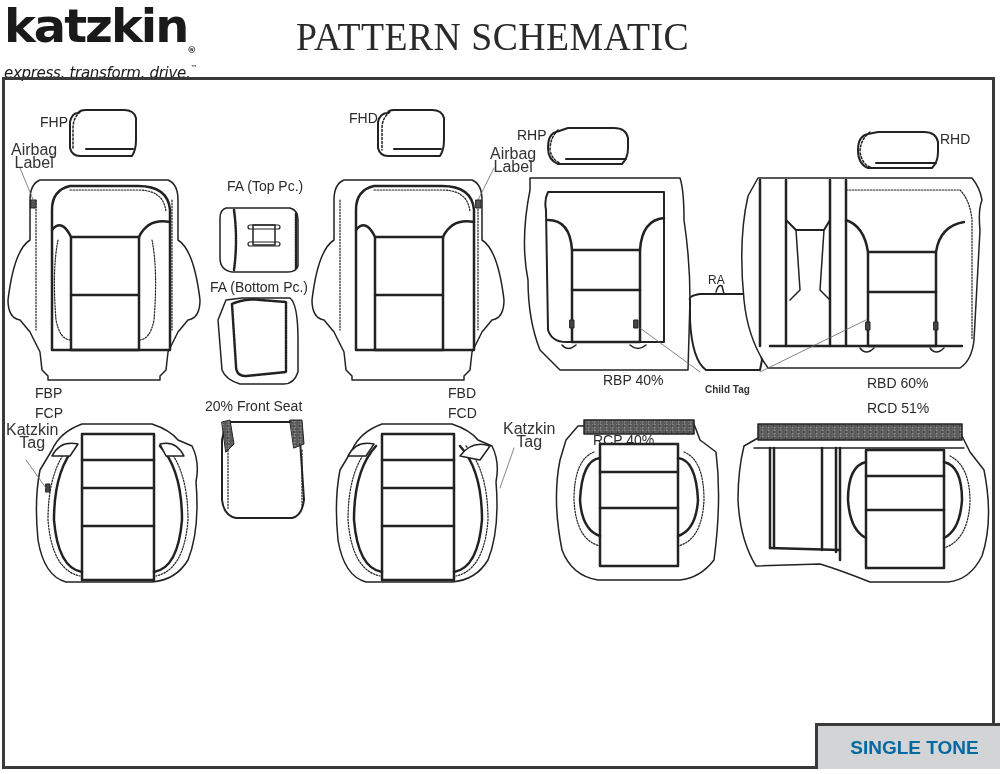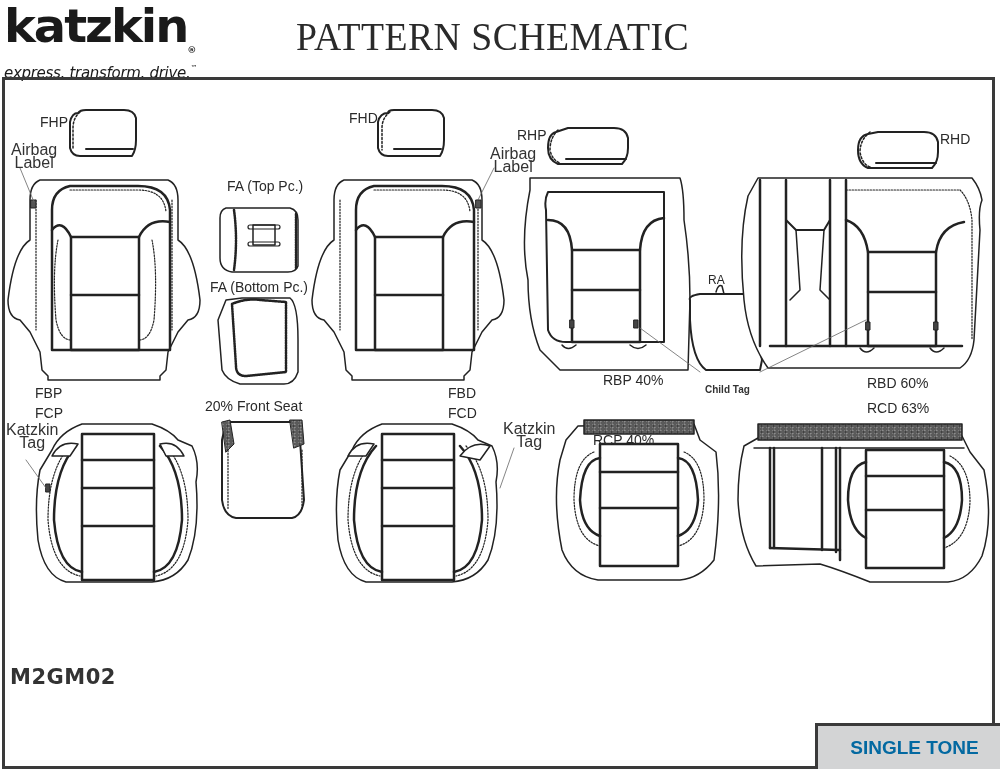--- a/index.html
+++ b/index.html
@@ -209,39 +209,38 @@
 <div class="lbl" style="left:210px;top:279px;">FA (Bottom Pc.)</div>
 <div class="lbl" style="left:708px;top:273px;font-size:12px;">RA</div>
 <div class="lbl" style="left:35px;top:385px;">FBP</div>
 <div class="lbl" style="left:448px;top:385px;">FBD</div>
 <div class="lbl" style="left:555px;top:372px;margin-left:48px;">RBP 40%</div>
 <div class="lbl" style="left:867px;top:375px;">RBD 60%</div>
 <div class="lbl" style="left:35px;top:405px;">FCP</div>
 <div class="lbl" style="left:448px;top:405px;">FCD</div>
 <div class="lbl" style="left:205px;top:398px;">20% Front Seat</div>
 <div class="lbl" style="left:593px;top:400px;margin-top:32px;">RCP 40%</div>
-<div class="lbl" style="left:867px;top:400px;">RCD 63%</div>
+<div class="lbl" style="left:867px;top:400px;">RCD 51%</div>
 
 <div class="lbl-sm" style="left:11px;top:143px;">
   <div>Airbag</div>
   <div>Label</div>
 </div>
 <div class="lbl-sm" style="left:490px;top:147px;">
   <div>Airbag</div>
   <div>Label</div>
 </div>
 <div class="lbl-sm" style="left:6px;top:423px;">
   <div>Katzkin</div>
   <div>Tag</div>
 </div>
 <div class="lbl-sm" style="left:503px;top:422px;">
   <div>Katzkin</div>
   <div>Tag</div>
 </div>
 <div class="lbl-bold" style="left:705px;top:384px;">Child Tag</div>
 
 <div class="info">
-  <span class="info-code">M2GM02</span>
 </div>
 
 <div class="tone">
     <span>SINGLE TONE</span>
   </div>
 
 </body></html>

